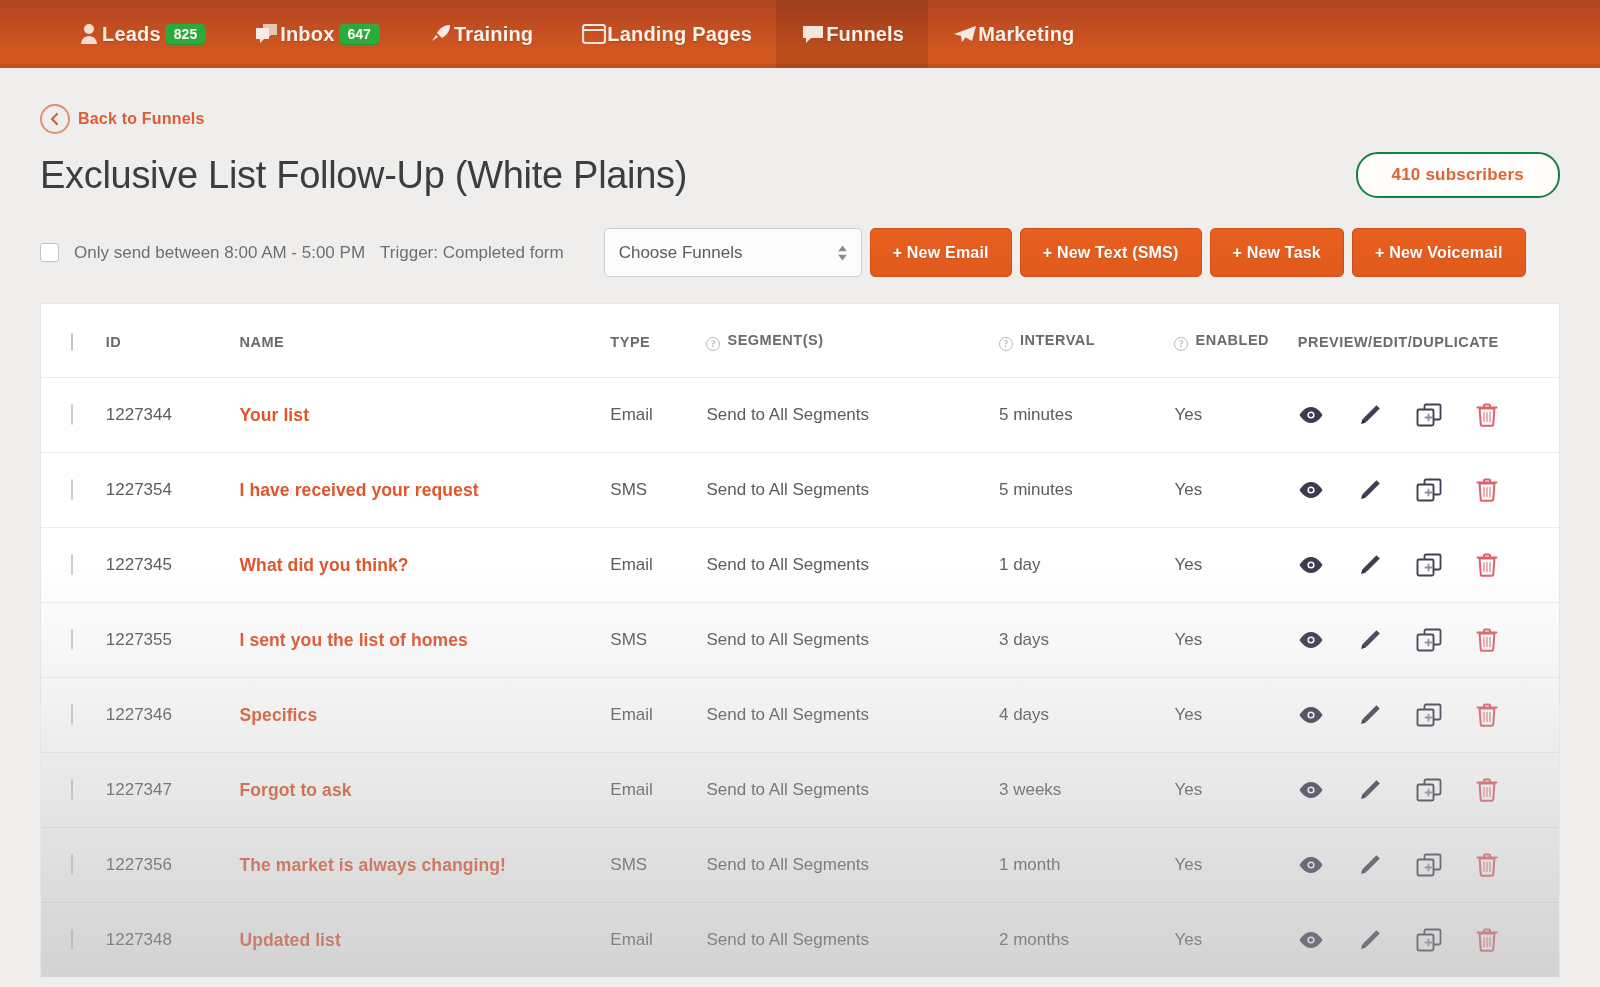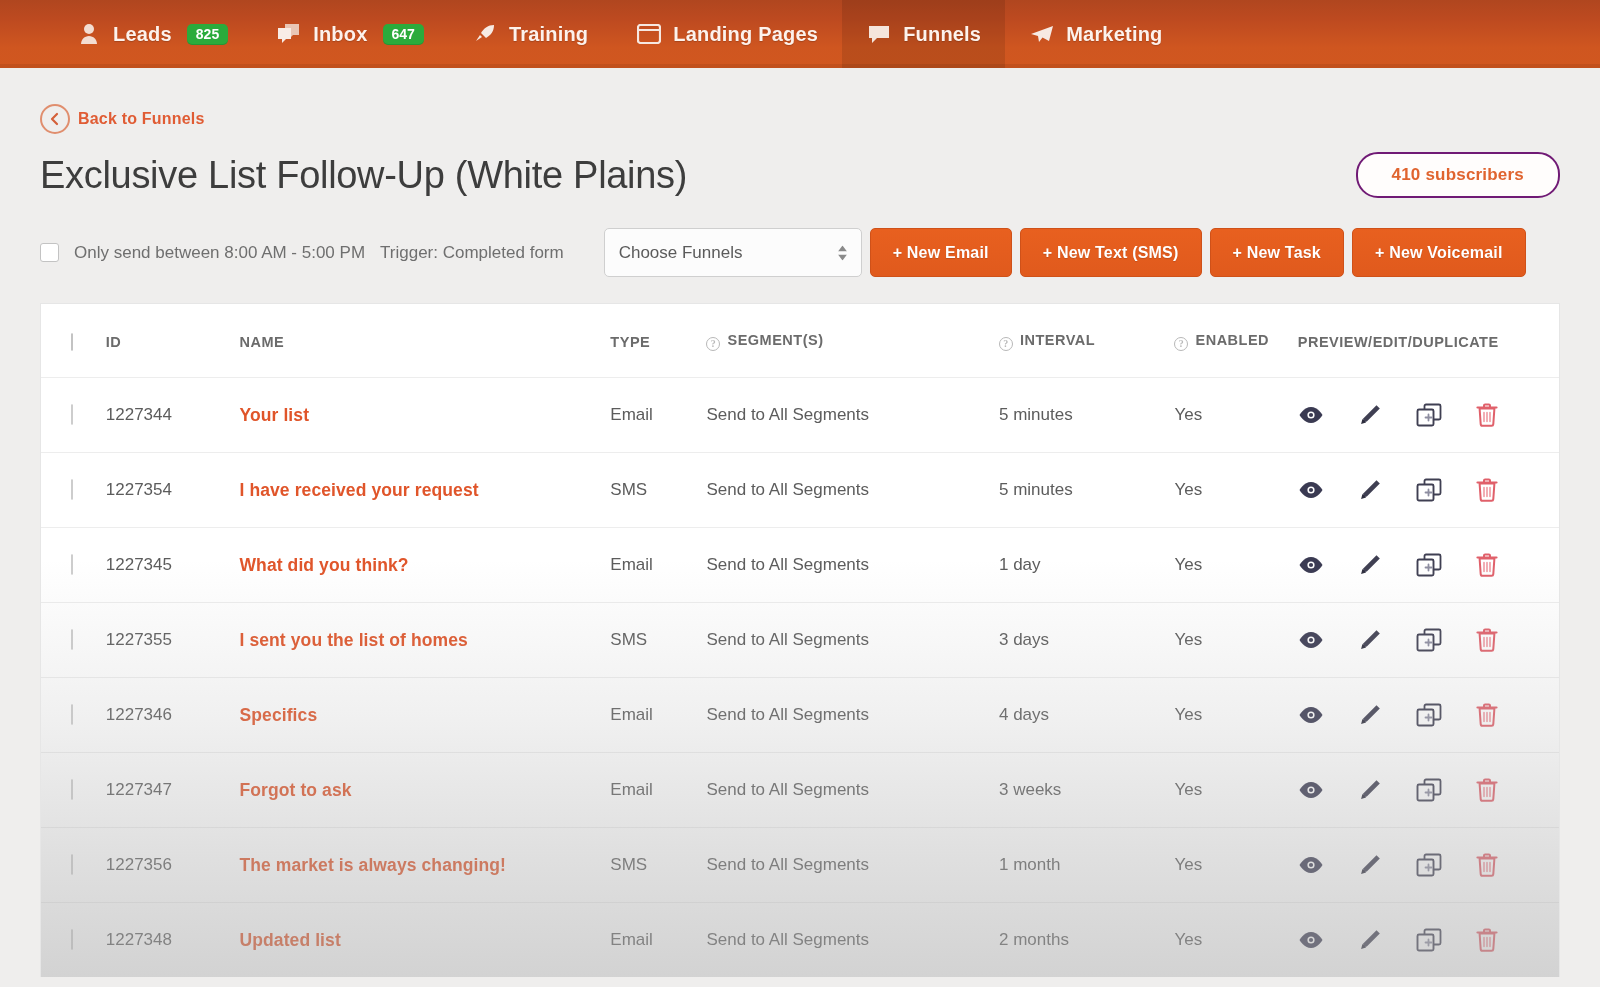--- a/index.html
+++ b/index.html
@@ -35,21 +35,21 @@
     position: absolute;
     left: 0; right: 0; bottom: 0;
     height: 4px;
     background: rgba(0,0,0,0.07);
   }
   .nav-item {
     display: flex;
     align-items: center;
     height: 68px;
     padding: 0 24px;
-    gap: 11px;
+    gap: 0;
     cursor: pointer;
     position: relative;
   }
   .nav-item.active {
     background: rgba(0,0,0,0.10);
   }
   .nav-label {
     color: #fdf2ec;
     font-size: 20px;
     font-weight: bold;
@@ -114,21 +114,21 @@
     justify-content: space-between;
     margin-top: 18px;
   }
   .page-title {
     font-size: 38px;
     color: #3d3d3d;
     font-weight: normal;
     letter-spacing: -0.3px;
   }
   .subs-pill {
-    border: 2px solid #701a75;
+    border: 2px solid #15803d;
     border-radius: 22px;
     padding: 11px 34px;
     color: #e0642f;
     font-size: 17px;
     font-weight: bold;
     background: #fffdfc;
     letter-spacing: 0.2px;
     white-space: nowrap;
   }
 

